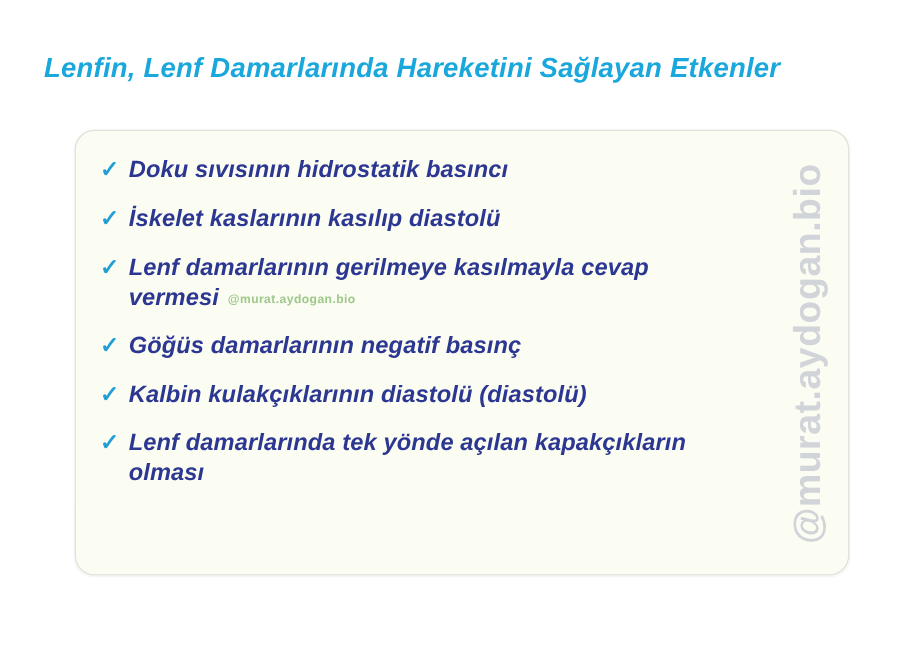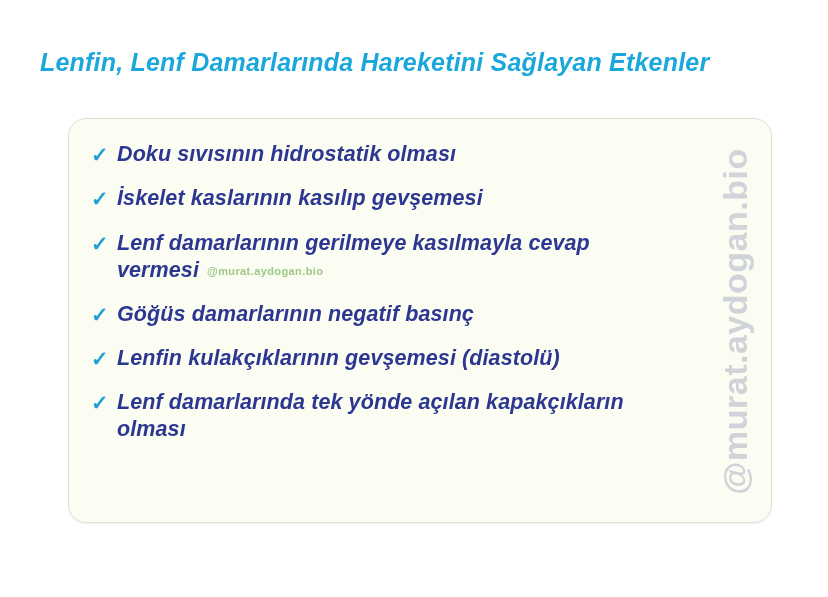--- a/index.html
+++ b/index.html
@@ -114,41 +114,41 @@
   <div class="card">
 
     <div class="watermark-vertical">
       <span>@murat.aydogan.bio</span>
     </div>
 
     <div class="list">
 
       <div class="item">
         <div class="check">✓</div>
-        <div class="item-text"><span>Doku sıvısının hidrostatik olması</span></div>
+        <div class="item-text"><span>Doku sıvısının hidrostatik basıncı</span></div>
       </div>
 
       <div class="item">
         <div class="check">✓</div>
-        <div class="item-text"><span>İskelet kaslarının kasılıp gevşemesi</span></div>
+        <div class="item-text"><span>İskelet kaslarının kasılıp diastolü</span></div>
       </div>
 
       <div class="item">
         <div class="check">✓</div>
         <div class="item-text"><span>Lenf damarlarının gerilmeye kasılmayla cevap vermesi</span><span class="inline-wm">@murat.aydogan.bio</span></div>
       </div>
 
       <div class="item">
         <div class="check">✓</div>
         <div class="item-text"><span>Göğüs damarlarının negatif basınç</span></div>
       </div>
 
       <div class="item">
         <div class="check">✓</div>
-        <div class="item-text"><span>Lenfin kulakçıklarının gevşemesi (diastolü)</span></div>
+        <div class="item-text"><span>Kalbin kulakçıklarının diastolü (diastolü)</span></div>
       </div>
 
       <div class="item">
         <div class="check">✓</div>
         <div class="item-text"><span>Lenf damarlarında tek yönde açılan kapakçıkların olması</span></div>
       </div>
 
     </div>
   </div>
 </div>

